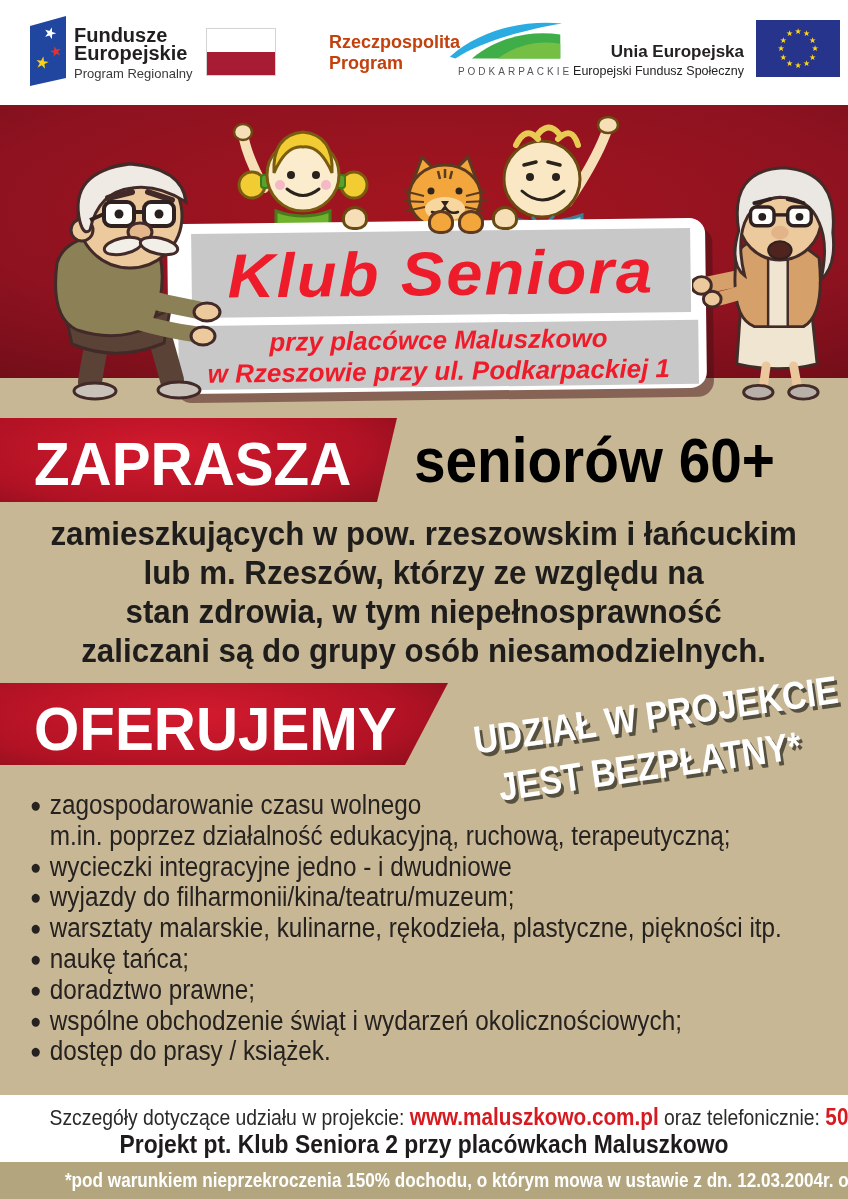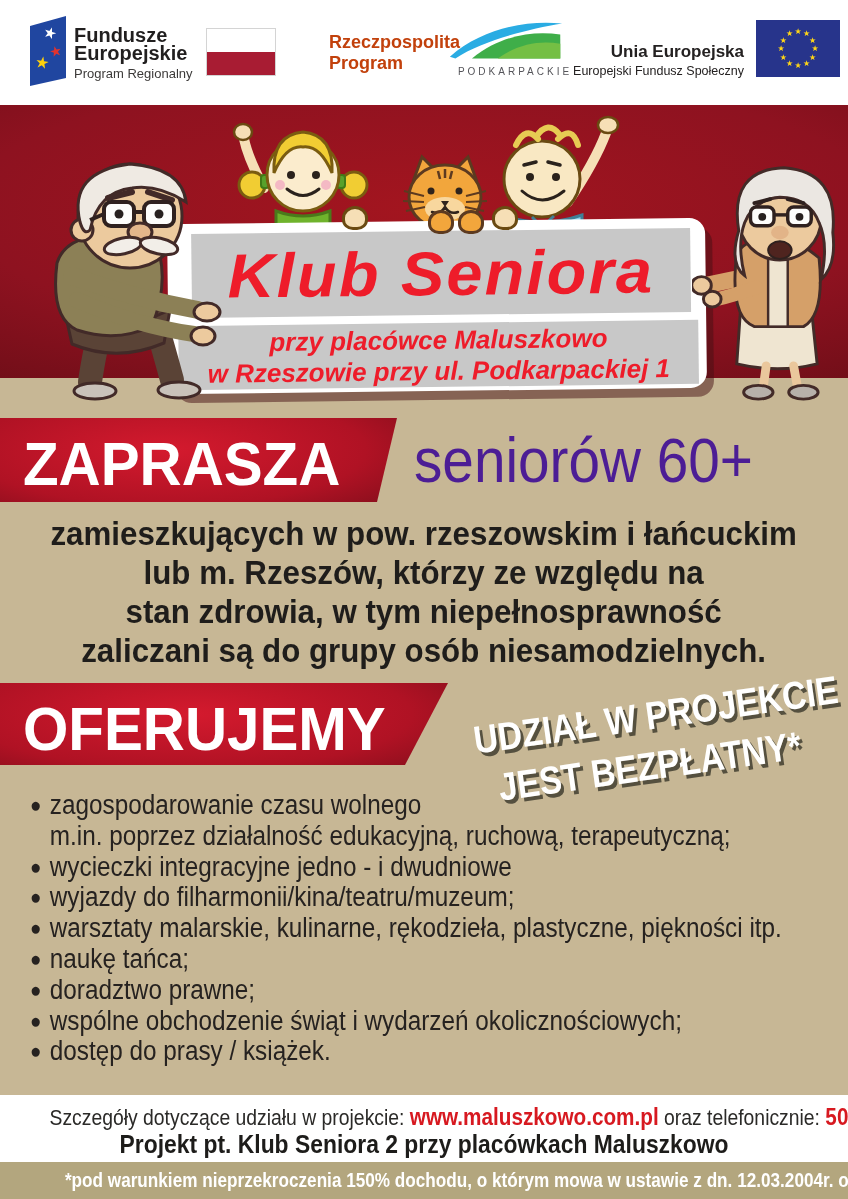--- a/index.html
+++ b/index.html
@@ -40,22 +40,22 @@
     background:#f6dfb6;border:3px solid #6a4a12;z-index:4;}
   .hand.paw{background:#f2a63c;border-color:#5c3a20;}
 
   
   .cond{display:inline-block;transform:scaleX(.9);transform-origin:left center;white-space:nowrap;}
   .ribbon{position:absolute;left:0;background:radial-gradient(ellipse 90% 120% at 42% 38%,#d41a2e 0%,#b01224 55%,#6c0c17 100%);}
   .rib-zaprasza{top:418px;width:400px;height:84px;
     clip-path:polygon(0 0,397px 0,377px 100%,0 100%);}
   .rib-oferujemy{top:683px;width:450px;height:82px;
     clip-path:polygon(0 0,448px 0,405px 100%,0 100%);}
-  .rib-text{position:absolute;left:23px;top:10px;color:#ffffff;font-weight:bold;font-size:62px;}
-  .seniorzy{position:absolute;left:414px;top:424px;color:#4c1d95;font-weight:normal;font-size:63px;}
+  .rib-text{position:absolute;left:34px;top:10px;color:#ffffff;font-weight:bold;font-size:62px;}
+  .seniorzy{position:absolute;left:414px;top:424px;color:#000000;font-weight:bold;font-size:63px;}
   .invite{position:absolute;left:0;top:514px;width:848px;text-align:center;color:#1f1d1b;
     font-weight:bold;font-size:34px;line-height:39px;}
   .invite .cond{transform:scaleX(.92);transform-origin:center top;}
   .free{position:absolute;left:446px;top:692px;width:400px;transform:rotate(-8deg);
     text-align:center;color:#ffffff;font-weight:bold;font-size:39px;line-height:50px;
     text-shadow:3px 4px 0 #55503f;z-index:2;}
   .free .cond{transform:scaleX(.86);transform-origin:center center;}
 
   
   .offers{position:absolute;left:30px;top:790px;width:940px;transform:scaleX(.9);

